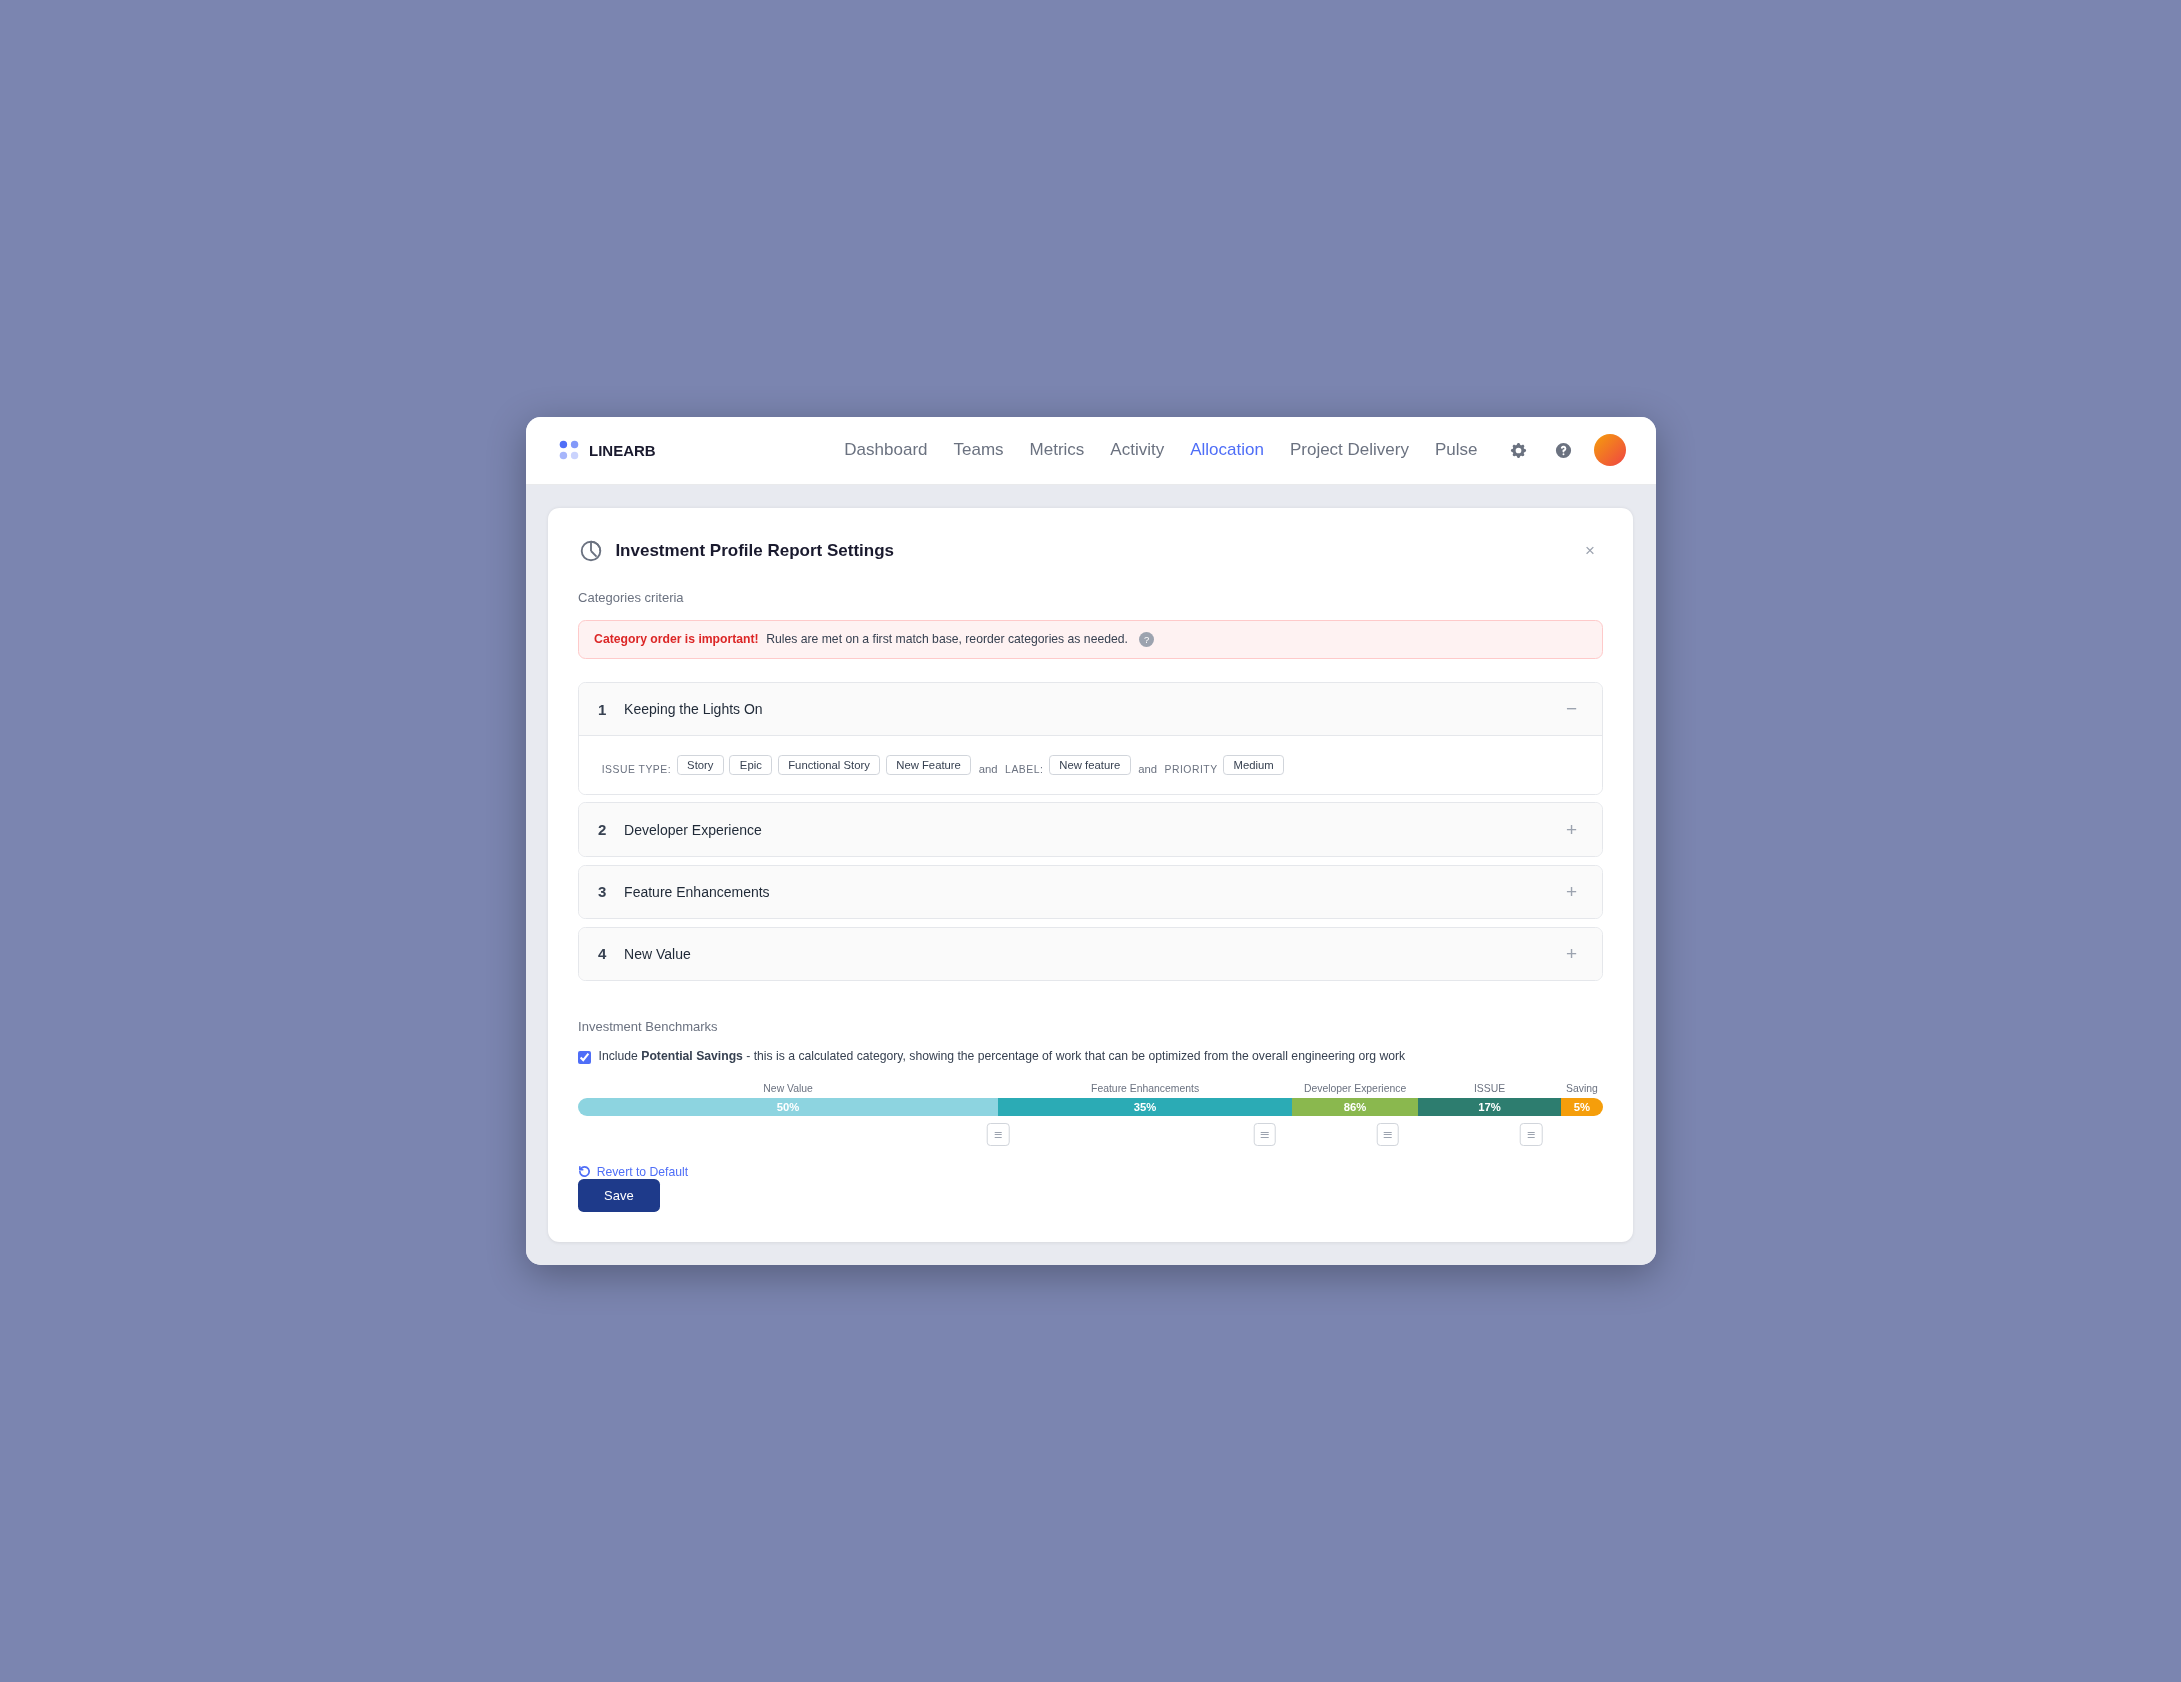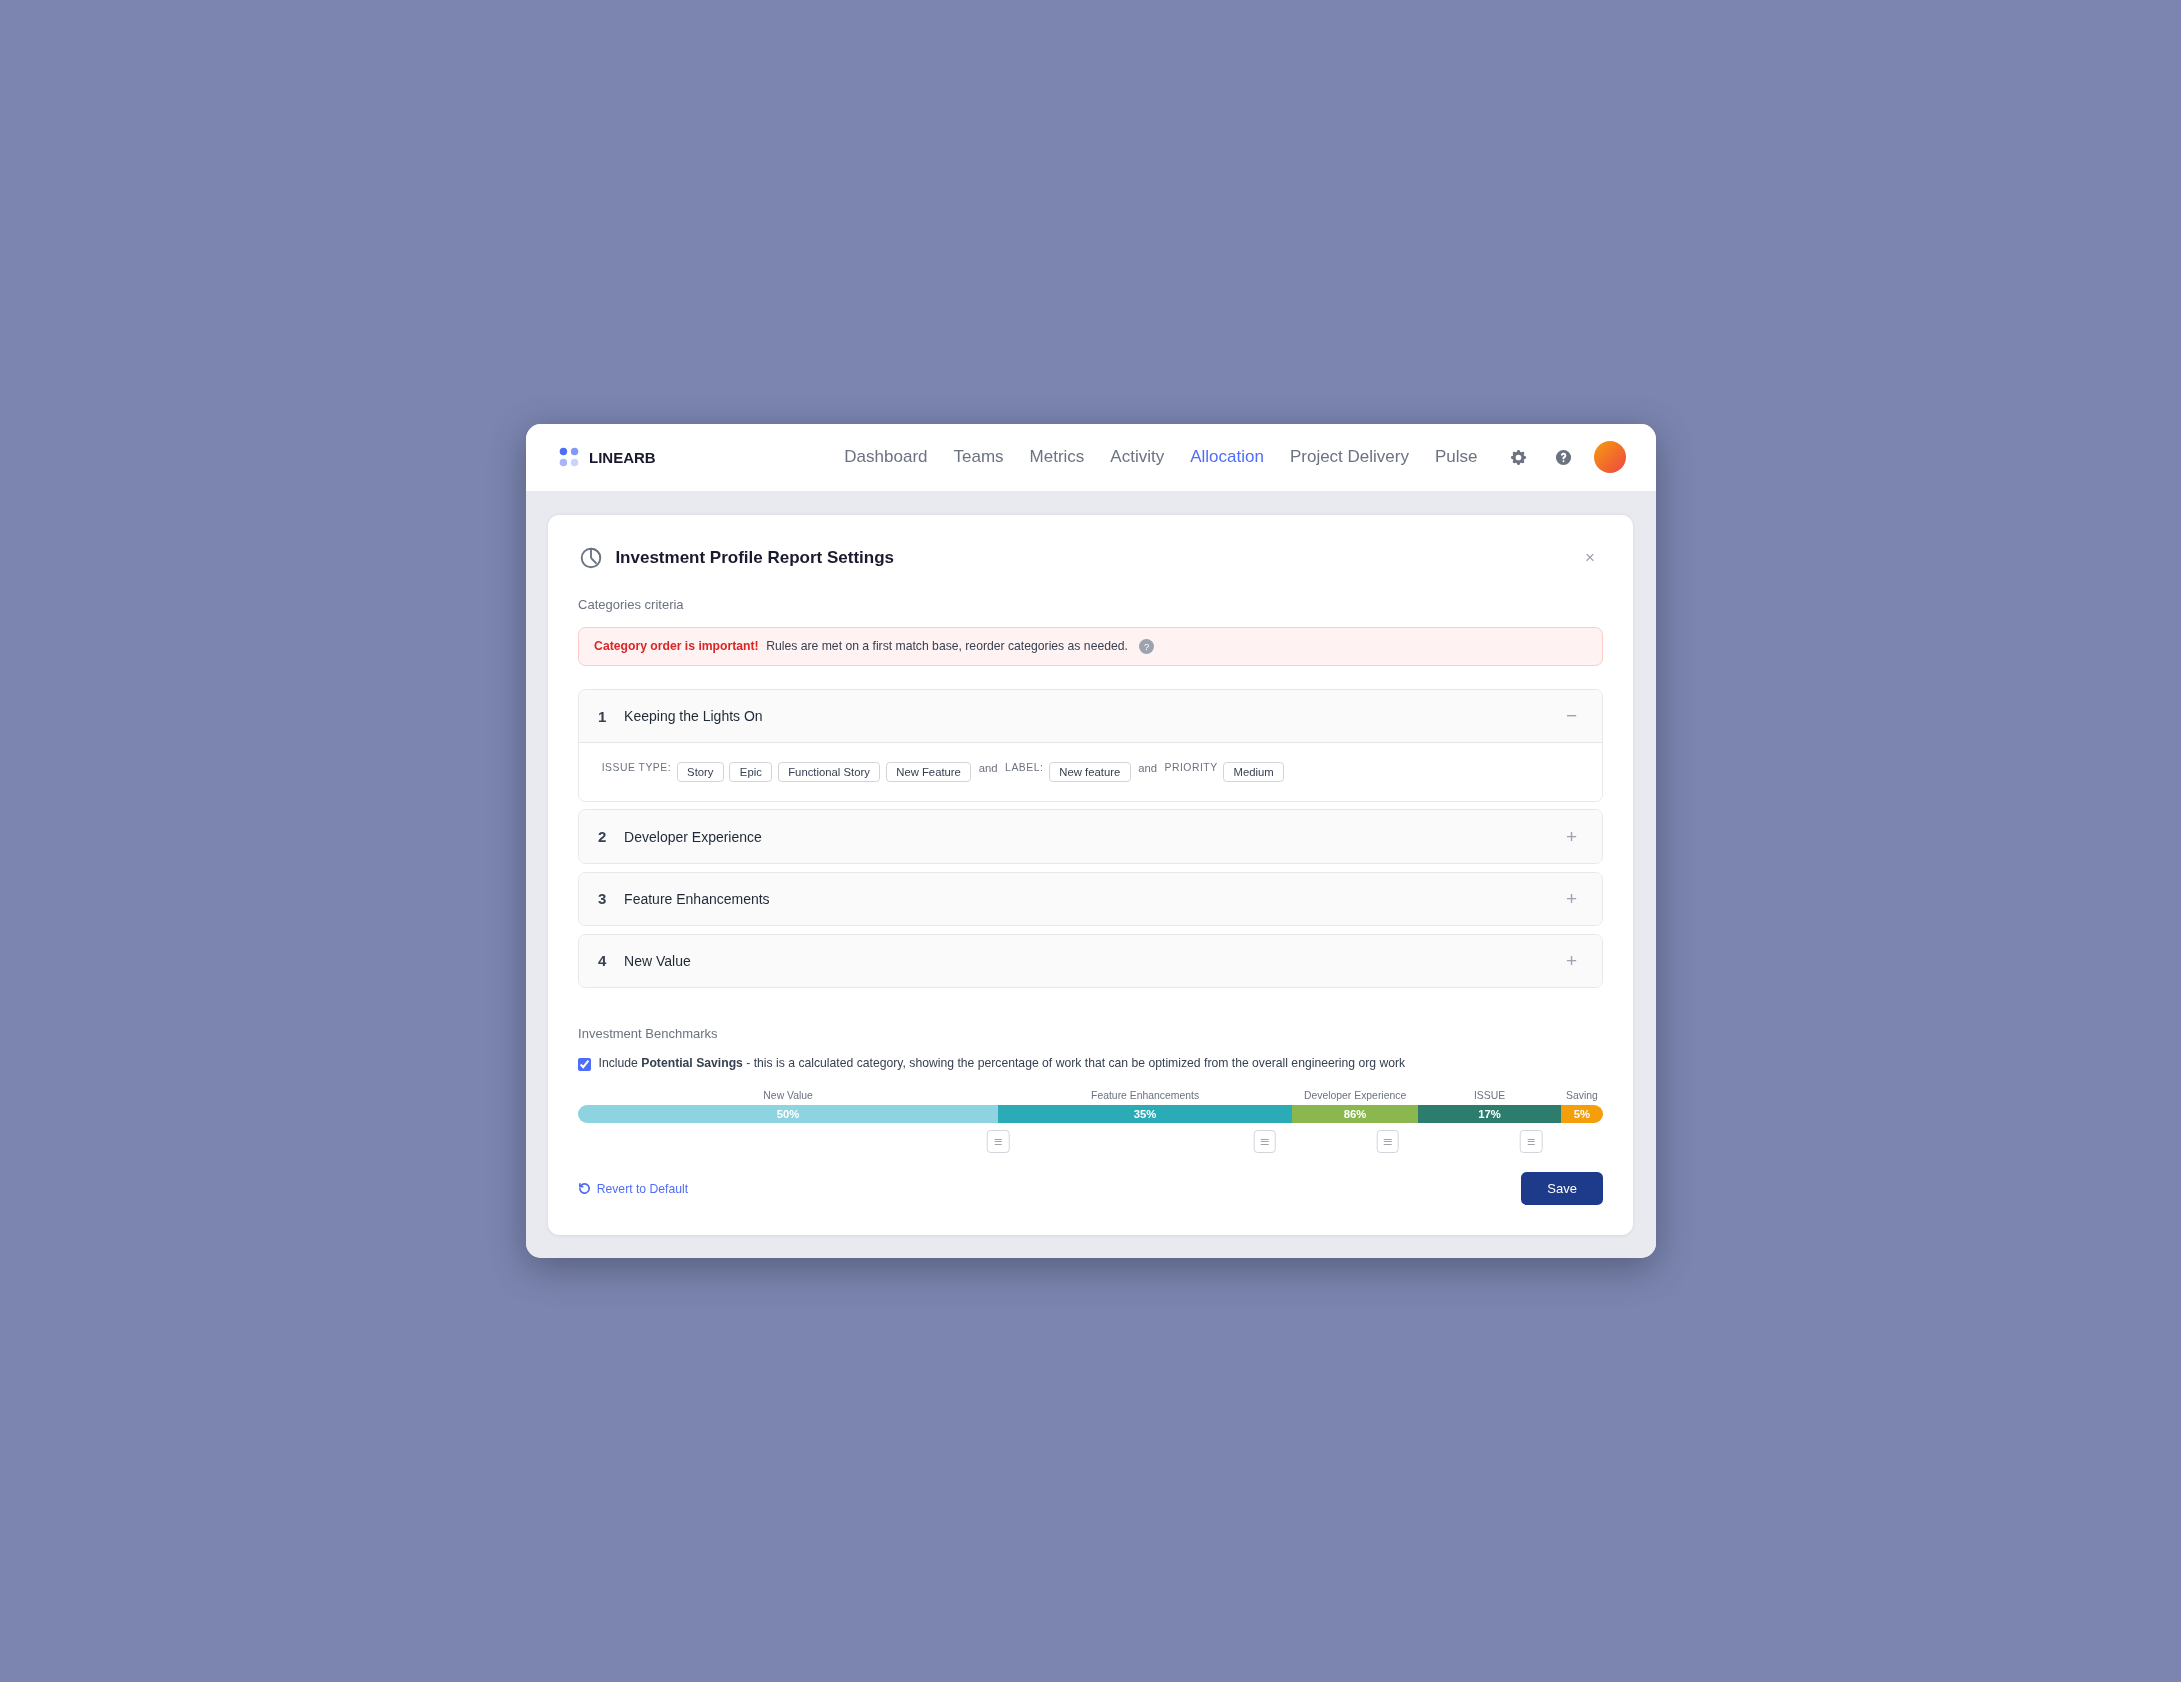--- a/index.html
+++ b/index.html
@@ -206,21 +206,21 @@
       font-weight: 300;
     }
     .category-body {
       padding: 19px 22.6px;
       border-top: 0.9px solid #e5e7eb;
       background: #fff;
     }
     .criteria-tags {
       display: flex;
       flex-wrap: wrap;
-      align-items: flex-start;
+      align-items: flex-end;
       gap: 5.6px;
     }
     .criteria-label {
       font-size: 10.4px;
       color: #6b7280;
       font-weight: 500;
       letter-spacing: 0.5px;
     }
     .criteria-tag {
       border: 0.9px solid #d1d5db;
@@ -307,23 +307,24 @@
       gap: 1.9px;
     }
     .drag-handle-line {
       width: 7.5px;
       height: 0.9px;
       background: #9ca3af;
     }
     
     .actions-row {
       display: flex;
-      align-items: center;
+      align-items: flex-start;
       justify-content: space-between;
       margin-top: 15px;
+      flex-direction: column;
     }
     .revert-btn {
       display: flex;
       align-items: center;
       gap: 5.6px;
       font-size: 12.2px;
       color: #4f6ef7;
       cursor: pointer;
       background: none;
       border: none;

